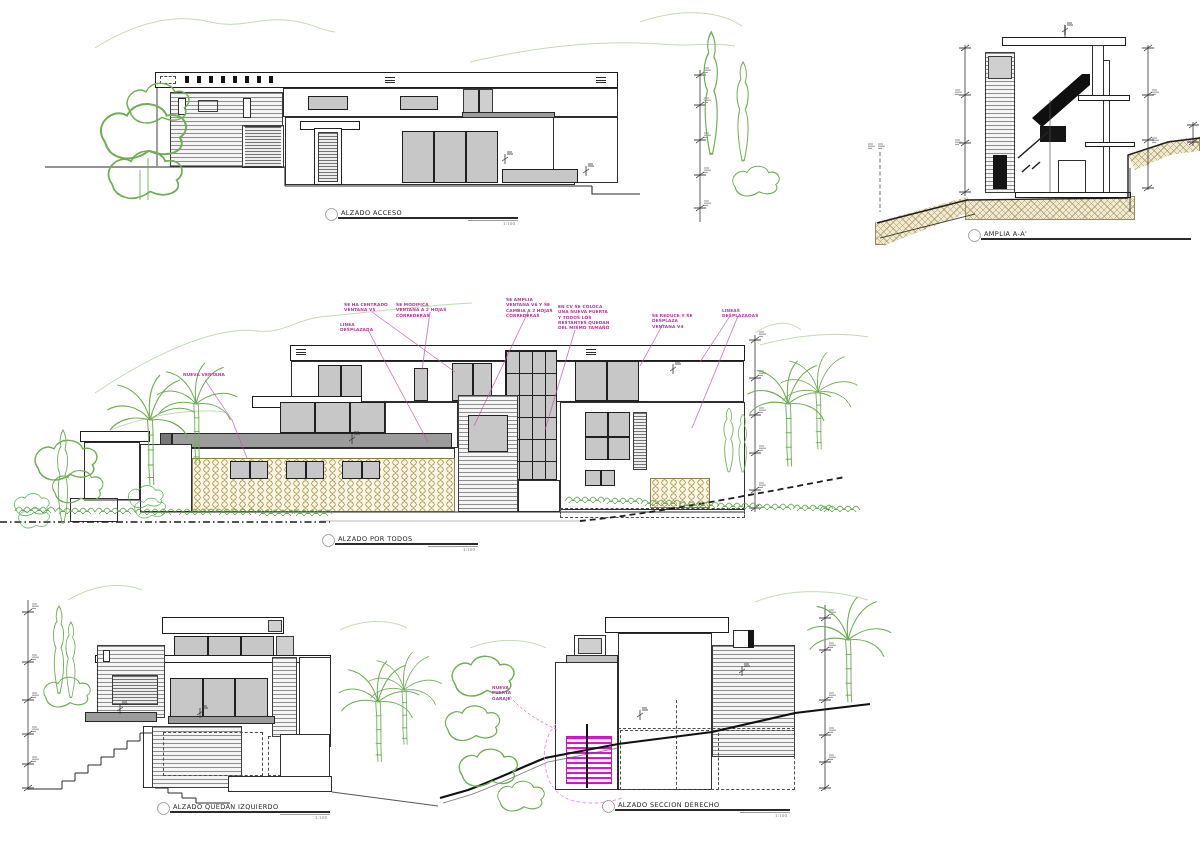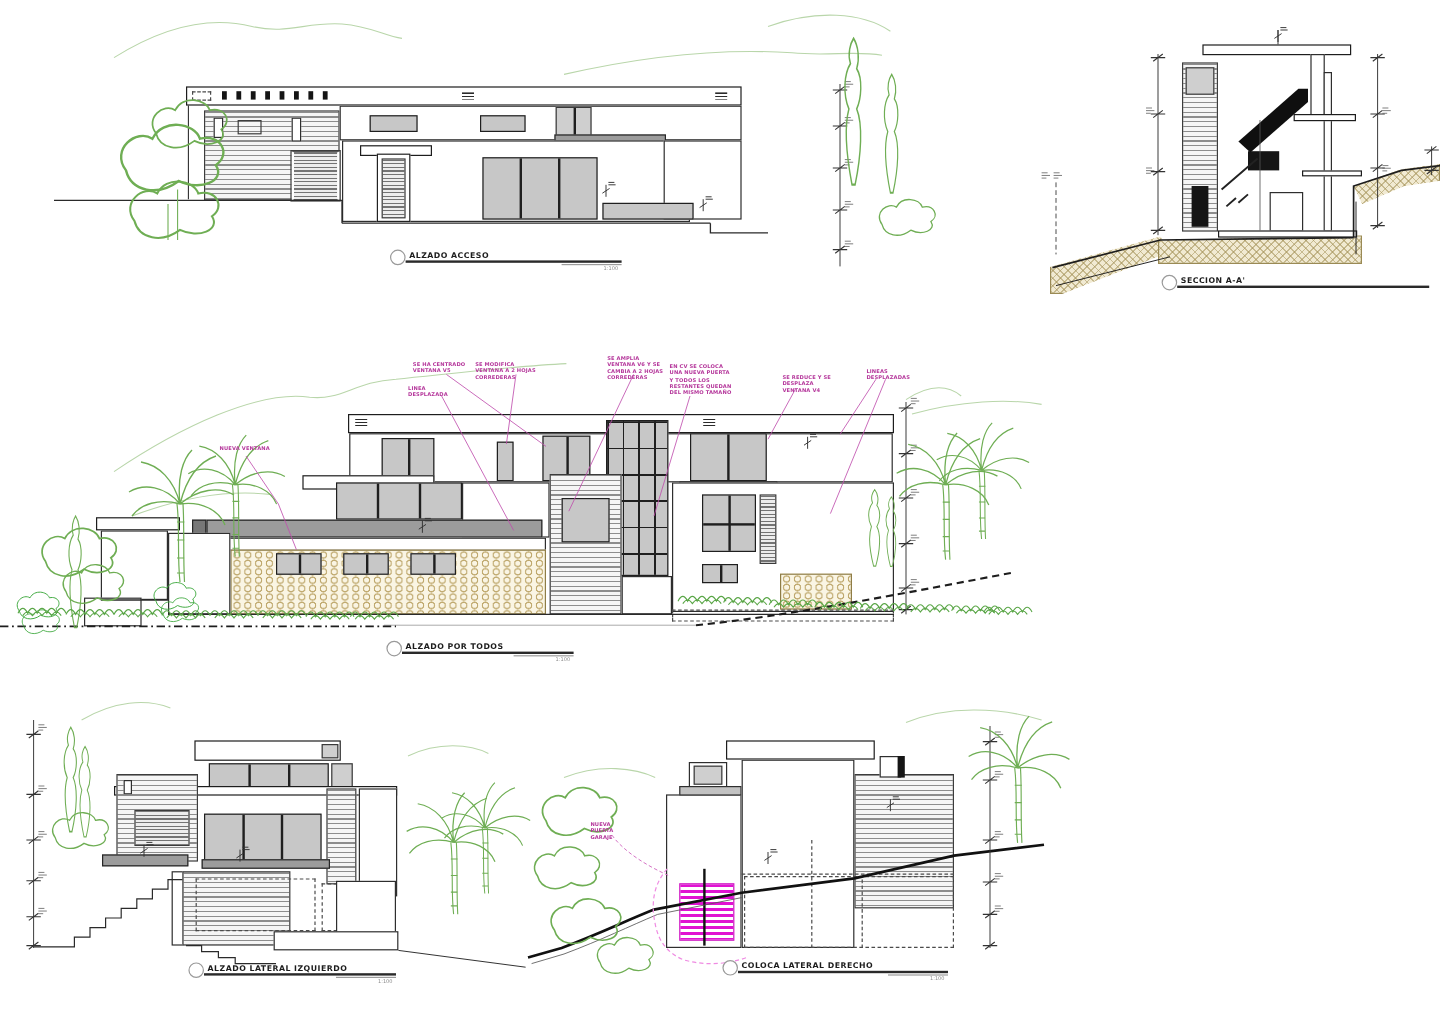--- a/index.html
+++ b/index.html
@@ -26,21 +26,21 @@
          background-image:repeating-linear-gradient(45deg,rgba(164,146,88,.55) 0 1px,transparent 1px 4.5px),
                           repeating-linear-gradient(-45deg,rgba(164,146,88,.55) 0 1px,transparent 1px 4.5px)}
   .dashbox{border:1.1px dashed #4a4a4a;background:transparent}
   .vdashln{border-left:1px dashed #4a4a4a}
   .hdashln{border-top:1px dashed #4a4a4a}
   .magdoor{background-color:#fff;border:1.6px solid #cf10c2;
          background-image:repeating-linear-gradient(180deg,#e012d2 0 2px,rgba(255,255,255,0) 2px 5px)}
   .vent{background-image:repeating-linear-gradient(180deg,#2b2b2b 0 1px,transparent 1px 2.6px)}
   .ttl{display:flex;align-items:flex-start;gap:3px;z-index:4}
   .tcirc{width:11px;height:11px;border:1px solid #9a9a9a;border-radius:50%;background:#fff;flex:none}
-  .tlabel{font-size:6.5px;font-weight:bold;color:#1c1c1c;letter-spacing:.4px;white-space:nowrap;padding-top:1px}
+  .tlabel{font-size:6.5px;font-weight:normal;color:#1c1c1c;letter-spacing:.4px;white-space:nowrap;padding-top:1px}
   .trule{position:absolute;height:1.6px;background:#2a2a2a;z-index:4}
   .trule2{position:absolute;height:1px;background:#9c9c9c;z-index:4}
   .tscale{position:absolute;font-size:4.2px;color:#8a8a8a;z-index:4}
   .ann{position:absolute;font-size:4.3px;line-height:1.25;color:#b5379b;z-index:5;font-weight:bold;letter-spacing:.1px}
   svg.layer{position:absolute;left:0;top:0;pointer-events:none}
   #backsvg{z-index:0}
   #frontsvg{z-index:3}
 </style>
 </head>
 <body>
@@ -439,44 +439,44 @@
   <div class="abs ttl" style="left:325px;top:208px">
     <span class="tcirc"></span>
     <span class="tlabel">ALZADO ACCESO</span>
   </div>
   <div class="trule" style="left:338px;top:217px;width:180px"></div>
   <div class="trule2" style="left:468px;top:220px;width:50px"></div>
   <div class="tscale" style="left:503px;top:221px">1:100</div>
 
   <div class="abs ttl" style="left:968px;top:229px">
     <span class="tcirc"></span>
-    <span class="tlabel">SECCION A-A'</span>
+    <span class="tlabel">AMPLIA A-A'</span>
   </div>
   <div class="trule" style="left:981px;top:238px;width:210px"></div>
   <div class="tscale" style="left:1160px;top:241px"></div>
 
   <div class="abs ttl" style="left:322px;top:534px">
     <span class="tcirc"></span>
     <span class="tlabel">ALZADO POR TODOS</span>
   </div>
   <div class="trule" style="left:335px;top:543px;width:143px"></div>
   <div class="trule2" style="left:428px;top:546px;width:50px"></div>
   <div class="tscale" style="left:463px;top:547px">1:100</div>
 
   <div class="abs ttl" style="left:157px;top:802px">
     <span class="tcirc"></span>
-    <span class="tlabel">ALZADO LATERAL IZQUIERDO</span>
+    <span class="tlabel">ALZADO QUEDAN IZQUIERDO</span>
   </div>
   <div class="trule" style="left:170px;top:811px;width:160px"></div>
   <div class="trule2" style="left:280px;top:814px;width:50px"></div>
   <div class="tscale" style="left:315px;top:815px">1:100</div>
 
   <div class="abs ttl" style="left:602px;top:800px">
     <span class="tcirc"></span>
-    <span class="tlabel">COLOCA LATERAL DERECHO</span>
+    <span class="tlabel">ALZADO SECCION DERECHO</span>
   </div>
   <div class="trule" style="left:615px;top:809px;width:175px"></div>
   <div class="trule2" style="left:740px;top:812px;width:50px"></div>
   <div class="tscale" style="left:775px;top:813px">1:100</div>
 
   <div class="ann" style="left:183px;top:372px;width:42px">NUEVA VENTANA</div>
   <div class="ann" style="left:340px;top:322px;width:42px">LINEA DESPLAZADA</div>
   <div class="ann" style="left:344px;top:302px;width:44px">SE HA CENTRADO VENTANA V5</div>
   <div class="ann" style="left:396px;top:302px;width:52px">SE MODIFICA VENTANA A 2 HOJAS CORREDERAS</div>
   <div class="ann" style="left:506px;top:297px;width:48px">SE AMPLIA VENTANA V6 Y SE CAMBIA A 2 HOJAS CORREDERAS</div>

